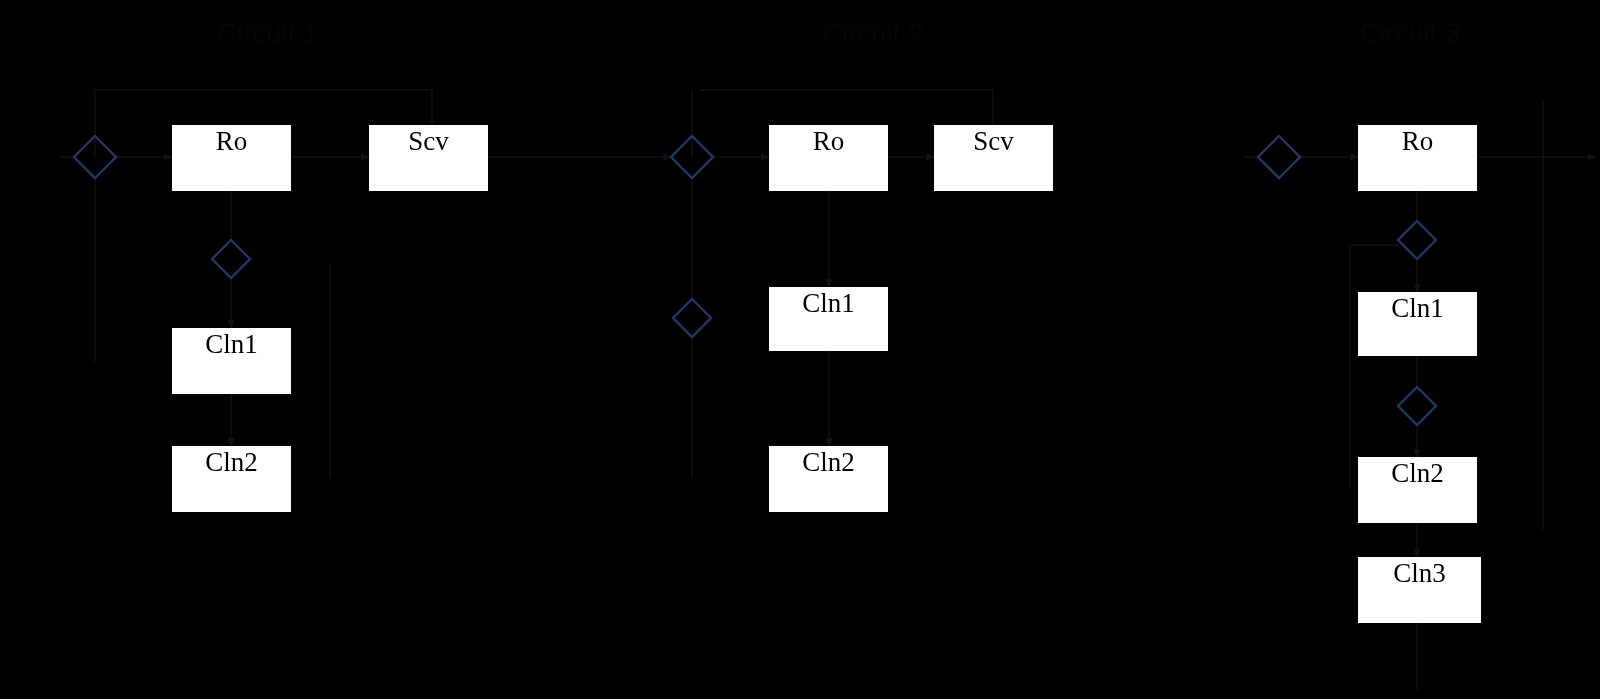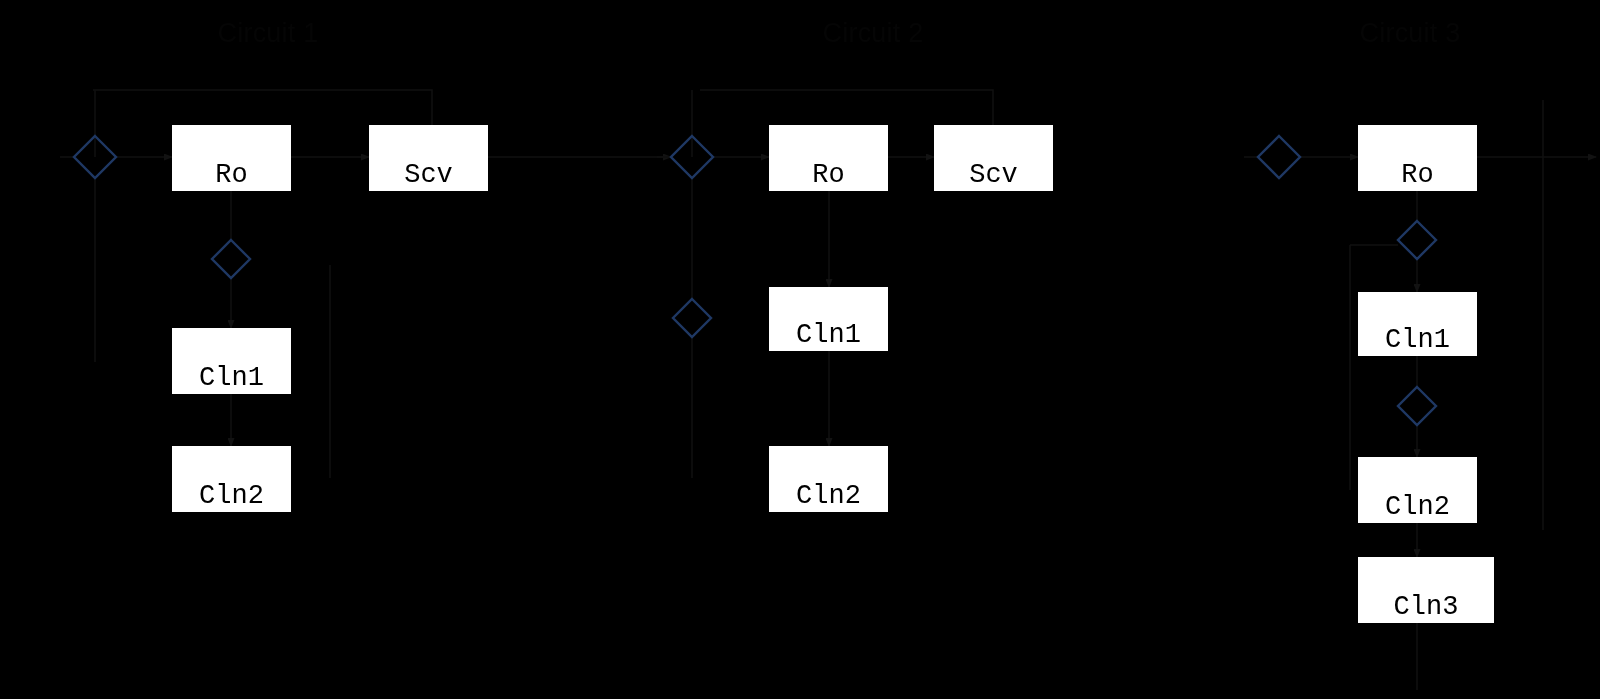--- a/index.html
+++ b/index.html
@@ -31,24 +31,24 @@
     letter-spacing: 0.2px;
     white-space: nowrap;
     text-align: center;
   }
   .node-box {
     position: absolute;
     background: #ffffff;
     color: #000000;
     border: 1px solid #ffffff;
     display: flex;
-    align-items: flex-end;
+    align-items: flex-start;
     justify-content: center;
     font-size: 27px;
-    font-family: Liberation Mono, monospace;
+    font-family: Liberation Serif, serif;
     box-sizing: border-box;
   }
   .gateway {
     position: absolute;
     width: 0;
     height: 0;
   }
   .gateway svg {
     display: block;
     overflow: visible;
@@ -170,18 +170,18 @@
       </div>
       <div class="node-box" style="left: 1358px; top: 125px; width: 119px; height: 66px; background: rgb(255, 255, 255); color: rgb(0, 0, 0);">
         <span>Ro</span>
       </div>
       <div class="node-box" style="left: 1358px; top: 292px; width: 119px; height: 64px; background: rgb(255, 255, 255); color: rgb(0, 0, 0);">
         <span>Cln1</span>
       </div>
       <div class="node-box" style="left: 1358px; top: 457px; width: 119px; height: 66px; background: rgb(255, 255, 255); color: rgb(0, 0, 0);">
         <span>Cln2</span>
       </div>
-      <div class="node-box" style="left: 1358px; top: 557px; width: 136px; height: 66px; background: rgb(255, 255, 255); color: rgb(0, 0, 0);">
+      <div class="node-box" style="left: 1358px; top: 557px; width: 123px; height: 66px; background: rgb(255, 255, 255); color: rgb(0, 0, 0);">
         <span>Cln3</span>
       </div>
     </div>
 
 </div>
 
 </body></html>

